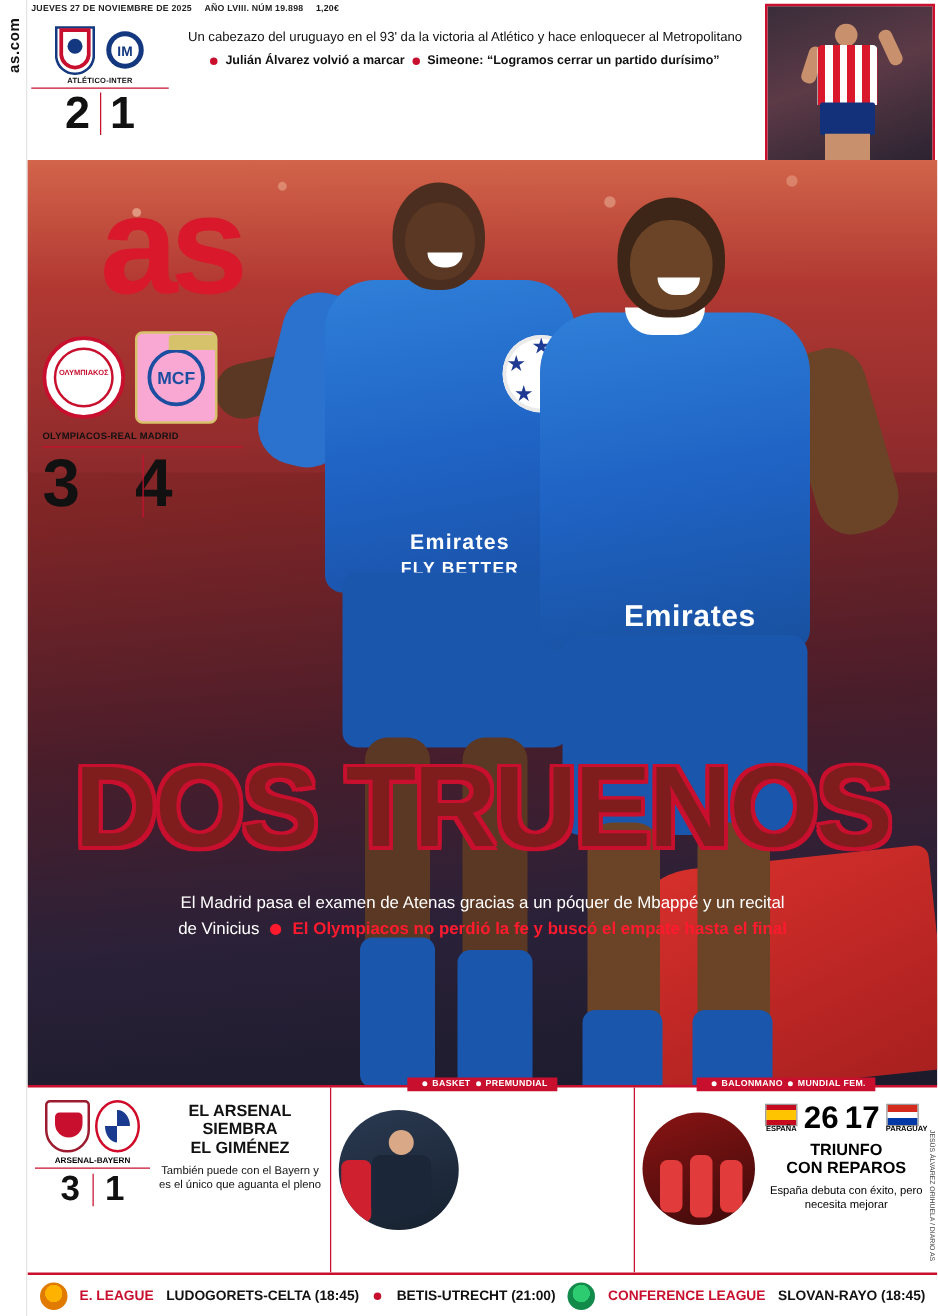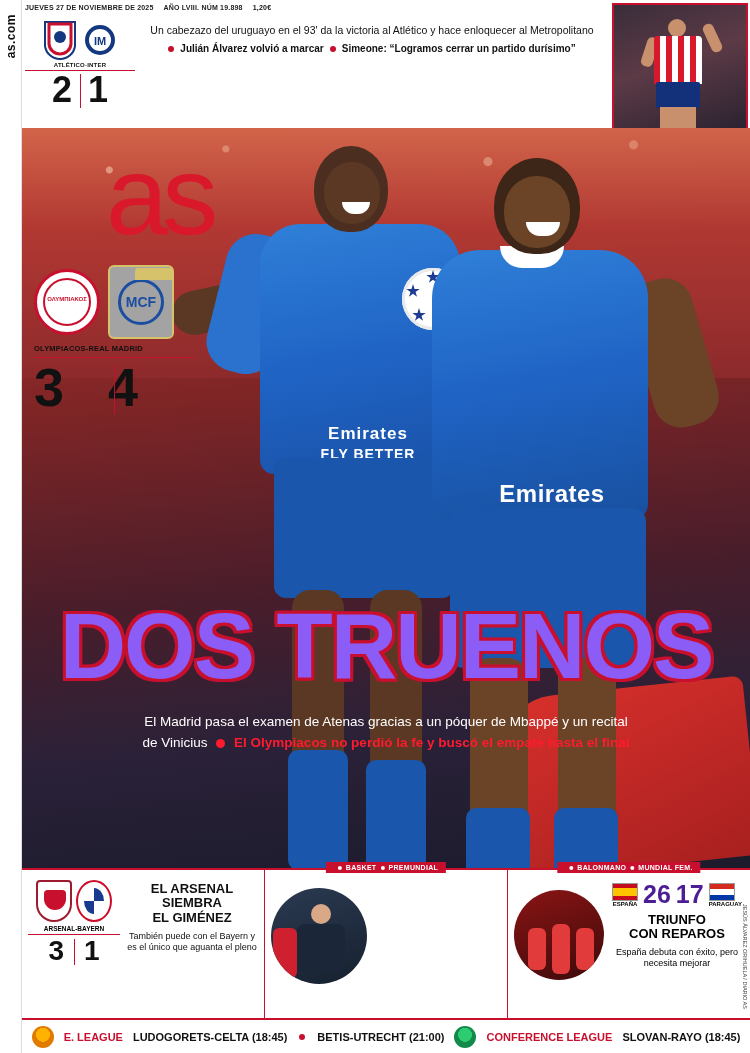--- a/index.html
+++ b/index.html
@@ -97,22 +97,22 @@
     background:repeating-linear-gradient(90deg,#d9182c 0 6px,#ffffff 6px 12px);
     border-radius:4px 4px 0 0;
   }
   .trp-arm-l { position:absolute; left:-4px; top:18px; width:12px; height:30px; background:#c9906d; transform:rotate(18deg); border-radius:5px;}
   .trp-arm-r { position:absolute; right:-8px; top:4px; width:11px; height:30px; background:#c9906d; transform:rotate(-25deg); border-radius:5px;}
   .trp-shorts { position:absolute; left:8px; top:63px; width:44px; height:26px; background:#13307a; border-radius:2px;}
   .trp-legs { position:absolute; left:12px; top:88px; width:36px; height:26px; background:#c9906d; }
 
   
   .aslogo {
-    position:absolute; left:84px; top:152px; width:200px; height:86px;
-    font-size:112px; font-weight:normal; color:#d9182c; line-height:0.78;
+    position:absolute; left:58px; top:152px; width:200px; height:86px;
+    font-size:112px; font-weight:bold; color:#d9182c; line-height:0.78;
     letter-spacing:-6px; font-family:"Liberation Sans", sans-serif;
   }
 
   
   .mainphoto {
     position:absolute; left:0; top:128px; width:728px; height:740px;
     overflow:hidden;
     background:linear-gradient(175deg,#c4322f 0%, #9e2a2b 18%, #7e2526 36%, #4a1d2a 60%, #2a2138 80%, #1b1b2c 100%);
   }
   .stadium-blur {
@@ -188,38 +188,38 @@
     position:absolute; left:12px; top:265px; width:160px; z-index:5;
   }
   .clubs .crest-row2 { display:flex; gap:8px; align-items:center; }
   .oly {
     width:66px; height:66px; border-radius:50%; background:#fff;
     border:3px solid #c8102e; position:relative;
   }
   .oly-in { position:absolute; inset:6px; border-radius:50%; border:2px solid #c8102e; }
   .oly-txt { position:absolute; left:0; right:0; top:24px; text-align:center; font-size:6px; color:#c8102e; font-weight:bold; }
   .rma {
-    width:66px; height:74px; background:#a3a3a3; border:2px solid #d6c26b; border-radius:6px;
+    width:66px; height:74px; background:#f9a8d4; border:2px solid #d6c26b; border-radius:6px;
     position:relative; display:flex; align-items:center; justify-content:center;
   }
   .rma-circle { width:46px; height:46px; border-radius:50%; border:3px solid #1b4da0; position:relative; }
   .rma-crown { position:absolute; left:14px; top:-14px; width:38px; height:12px; background:#d6c26b; border-radius:3px 3px 0 0; }
   .rma-mono { position:absolute; left:0; right:0; top:12px; text-align:center; font-size:14px; font-weight:bold; color:#1b4da0; }
   .clubs-cap { font-size:7.5px; font-weight:bold; color:#111; margin-top:5px; letter-spacing:0.2px; }
   .clubs-score {
     display:flex; gap:44px; margin-top:4px; position:relative; padding-top:2px;
     border-top:1px solid #c8102e;
   }
   .clubs-score:after { content:""; position:absolute; left:50%; top:6px; width:1px; height:50px; background:#c8102e; }
   .clubs-score span { font-size:54px; font-weight:bold; color:#111; line-height:1; }
 
   
   .bigtitle {
     position:absolute; left:0; top:600px; width:728px; text-align:center;
-    font-size:92px; font-weight:bold; color:#8b5cf6; line-height:1;
+    font-size:92px; font-weight:bold; color:#7f1d1d; line-height:1;
     letter-spacing:-2px;
     text-shadow:
       -3px -3px 0 #c8102e, 3px -3px 0 #c8102e,
       -3px  3px 0 #c8102e, 3px  3px 0 #c8102e,
        0   -3px 0 #c8102e, 0    3px 0 #c8102e,
       -3px  0   0 #c8102e, 3px  0   0 #c8102e;
   }
 
   
   .deck {
@@ -282,21 +282,21 @@
   .c3-photo {
     width:90px; height:90px; border-radius:50%; overflow:hidden; margin-top:14px; flex:none;
     background:linear-gradient(160deg,#8a1414,#3d0a0a);
     position:relative;
   }
   .c3-f { position:absolute; bottom:10px; width:18px; height:42px; background:#e23b3b; border-radius:6px; }
   .c3-right { flex:1; text-align:center; }
   .c3-flags { display:flex; align-items:center; justify-content:center; gap:5px; margin-top:4px; }
   .flag-es { width:26px; height:18px; background:linear-gradient(#c60b1e 0 25%, #ffc400 25% 75%, #c60b1e 75% 100%); border:1px solid #999; }
   .flag-py { width:26px; height:18px; background:linear-gradient(#d52b1e 0 33%, #ffffff 33% 66%, #0038a8 66% 100%); border:1px solid #999; }
-  .c3-score { font-size:25px; font-weight:bold; color:#4c1d95; }
+  .c3-score { font-size:25px; font-weight:bold; color:#000000; }
   .c3-lbl { font-size:6px; font-weight:bold; }
   .c3-title { font-size:13px; font-weight:bold; line-height:1.1; margin-top:4px; }
   .c3-body { font-size:9px; line-height:1.3; margin-top:5px; }
 
   .credit {
     position:absolute; right:2px; bottom:44px;
     writing-mode:vertical-rl; font-size:5.5px; color:#444;
   }
 
   

